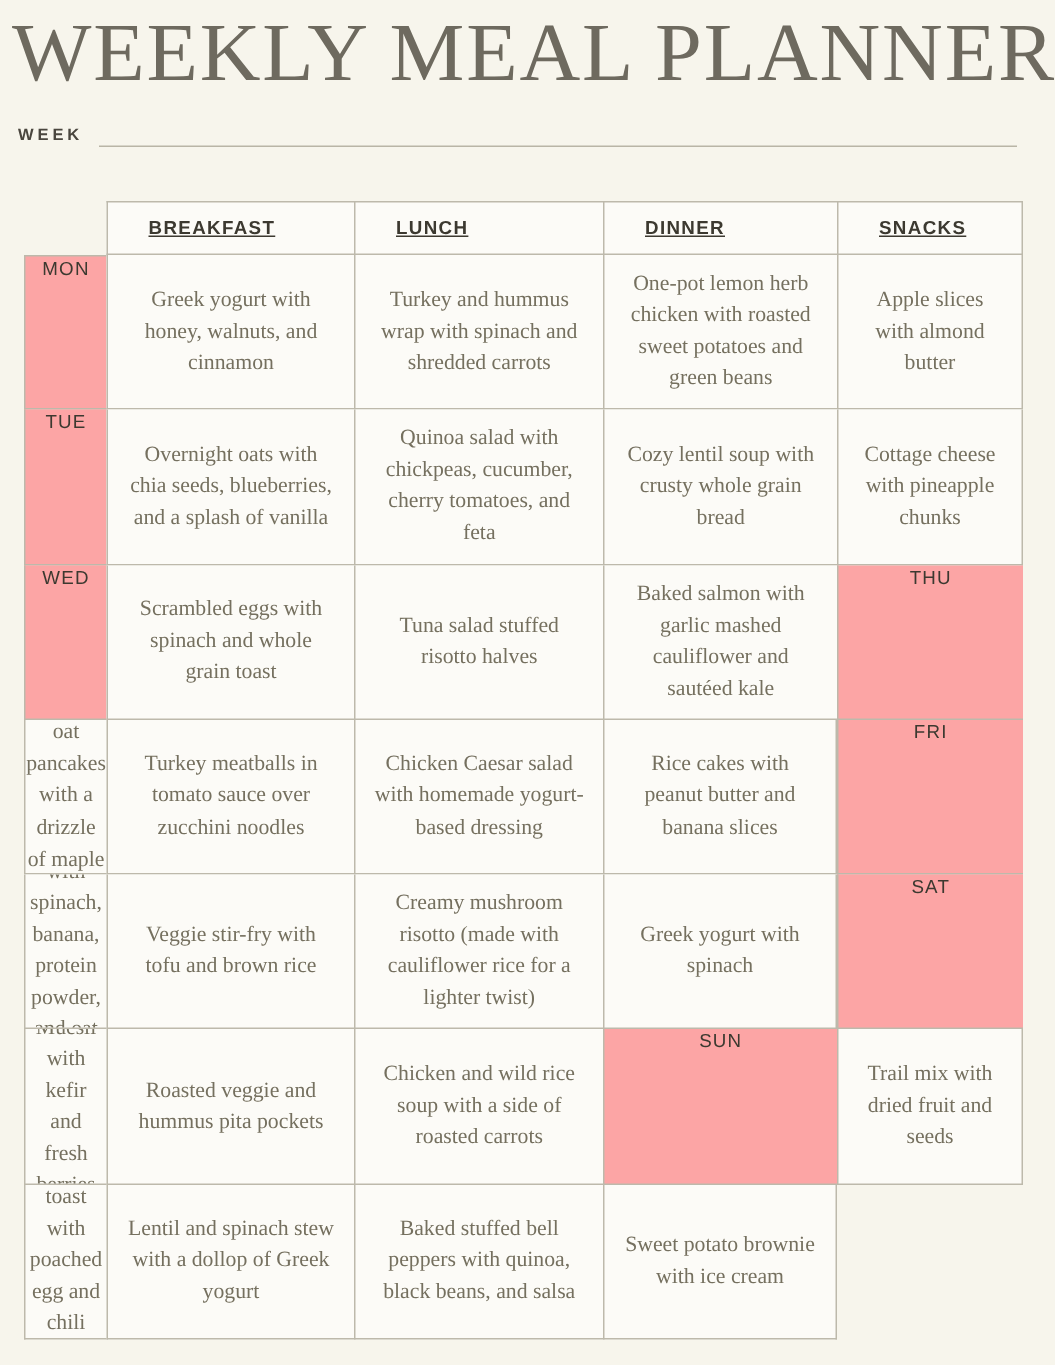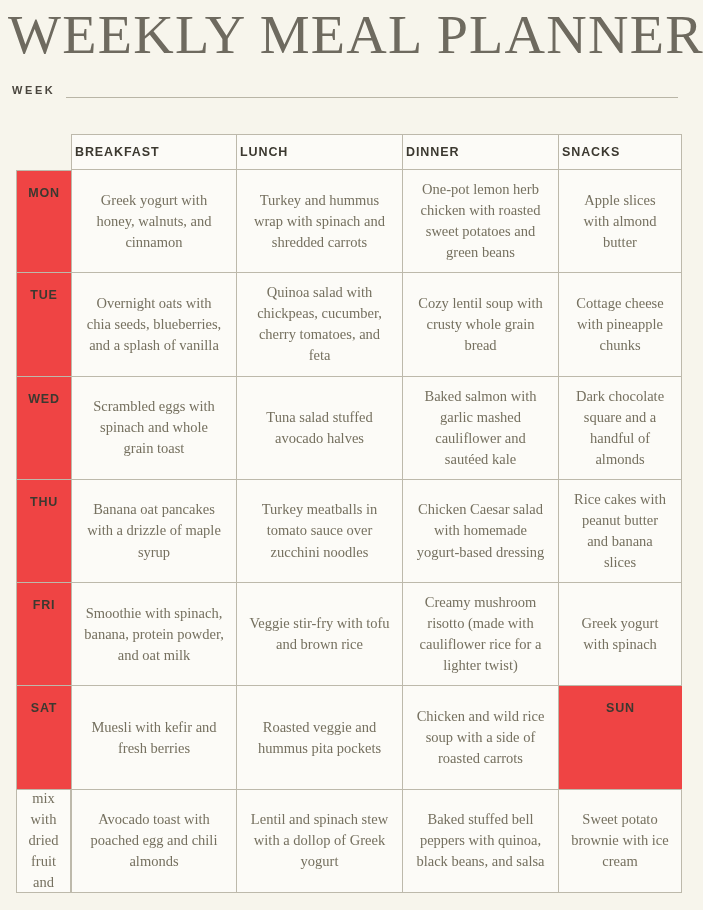--- a/index.html
+++ b/index.html
@@ -91,41 +91,42 @@
     background: transparent;
     border: none;
   }
   .col-head {
     background: #FCFBF7;
     border-top: 1px solid #BDB9AB;
     border-left: 1px solid #BDB9AB;
     border-bottom: 1px solid #BDB9AB;
     display: flex;
     align-items: center;
-    padding-left: 3px;
+    padding-left: 27px;
     font-size: 12.5px;
     font-weight: bold;
     letter-spacing: 0.9px;
     color: #3C3930;
+    text-decoration: underline;
   }
   .col-head.last {
     border-right: 1px solid #BDB9AB;
   }
 
   
   .day-cell {
-    background: #ef4444;
+    background: #fca5a5;
     border-left: 1px solid #BDB9AB;
     border-bottom: 1px solid #BDB9AB;
     display: flex;
     align-items: flex-start;
     justify-content: center;
-    padding-top: 15px;
+    padding-top: 1px;
     font-size: 12.5px;
-    font-weight: bold;
+    font-weight: normal;
     letter-spacing: 0.8px;
     color: #3C3930;
   }
   .day-cell.first {
     border-top: 1px solid #BDB9AB;
   }
 
   
   .meal-cell {
     background: #FCFBF7;
@@ -169,23 +170,22 @@
         <div class="cell meal-cell">Turkey and hummus wrap with spinach and shredded carrots</div>
         <div class="cell meal-cell">One-pot lemon herb chicken with roasted sweet potatoes and green beans</div>
         <div class="cell meal-cell last">Apple slices with almond butter</div>
         <div class="cell day-cell">TUE</div>
         <div class="cell meal-cell">Overnight oats with chia seeds, blueberries, and a splash of vanilla</div>
         <div class="cell meal-cell">Quinoa salad with chickpeas, cucumber, cherry tomatoes, and feta</div>
         <div class="cell meal-cell">Cozy lentil soup with crusty whole grain bread</div>
         <div class="cell meal-cell last">Cottage cheese with pineapple chunks</div>
         <div class="cell day-cell">WED</div>
         <div class="cell meal-cell">Scrambled eggs with spinach and whole grain toast</div>
-        <div class="cell meal-cell">Tuna salad stuffed avocado halves</div>
+        <div class="cell meal-cell">Tuna salad stuffed risotto halves</div>
         <div class="cell meal-cell">Baked salmon with garlic mashed cauliflower and sautéed kale</div>
-        <div class="cell meal-cell last">Dark chocolate square and a handful of almonds</div>
         <div class="cell day-cell">THU</div>
         <div class="cell meal-cell">Banana oat pancakes with a drizzle of maple syrup</div>
         <div class="cell meal-cell">Turkey meatballs in tomato sauce over zucchini noodles</div>
         <div class="cell meal-cell">Chicken Caesar salad with homemade yogurt-based dressing</div>
         <div class="cell meal-cell last">Rice cakes with peanut butter and banana slices</div>
         <div class="cell day-cell">FRI</div>
         <div class="cell meal-cell">Smoothie with spinach, banana, protein powder, and oat milk</div>
         <div class="cell meal-cell">Veggie stir-fry with tofu and brown rice</div>
         <div class="cell meal-cell">Creamy mushroom risotto (made with cauliflower rice for a lighter twist)</div>
         <div class="cell meal-cell last">Greek yogurt with spinach</div>

